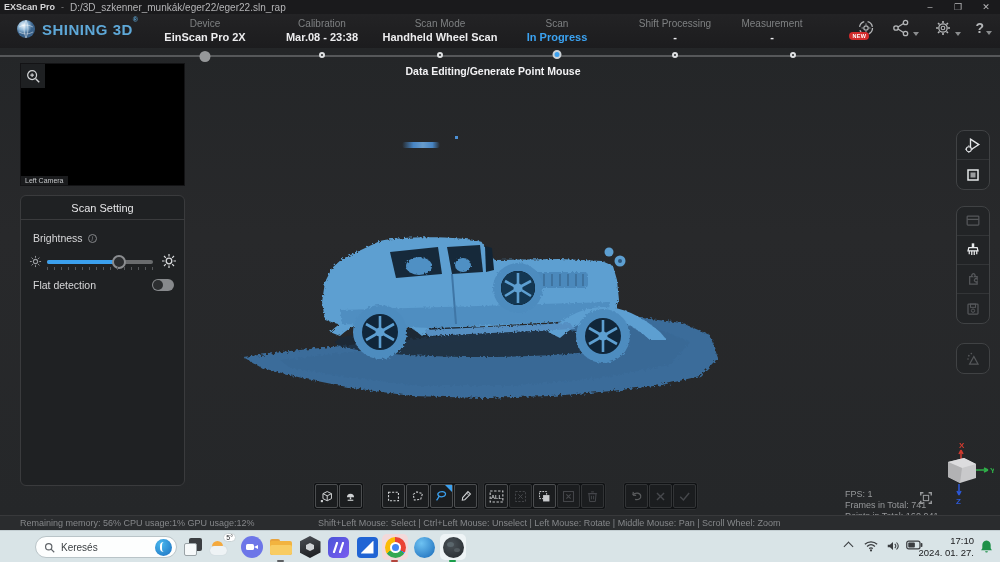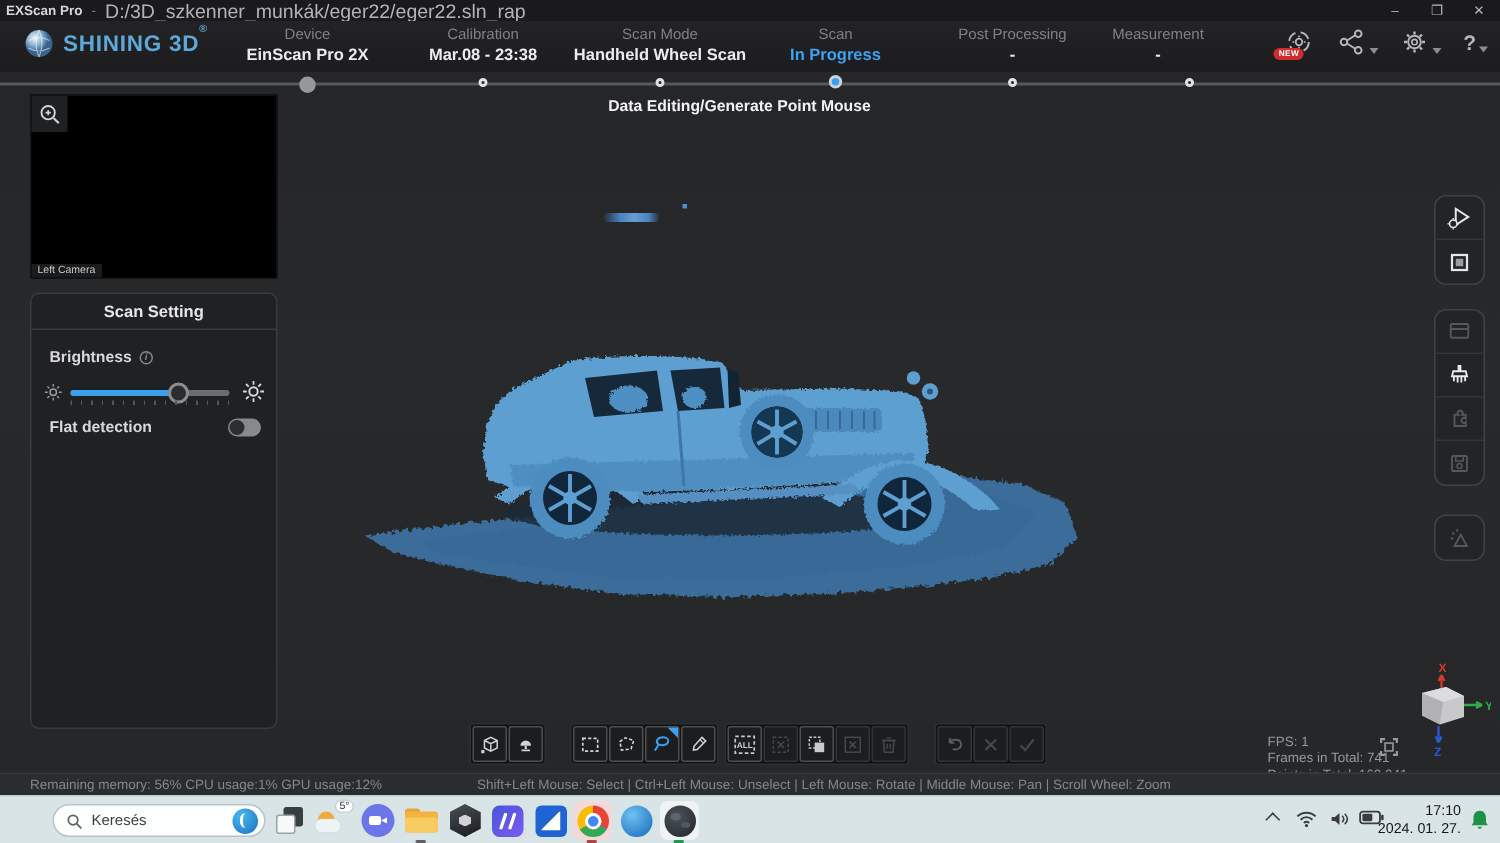--- a/index.html
+++ b/index.html
@@ -3,21 +3,21 @@
 <meta charset="utf-8">
 <style>
   * { margin:0; padding:0; box-sizing:border-box; }
   html,body { width:1000px; height:562px; overflow:hidden; background:#000; }
   .screen { position:relative; width:1000px; height:562px; font-family:"Liberation Sans", sans-serif; overflow:hidden;padding-left:34px; }
 
   
   .titlebar { position:absolute; left:0; top:0; width:1000px; height:14px; background:#1a1a1c; display:flex; align-items:center; padding-left:4px; }
   .tb-app { font-size:9px; font-weight:bold; color:#d6d6d8; }
   .tb-dash { font-size:9px; color:#808082; margin:0 6px; }
-  .tb-path { font-size:13px; color:#b4b4b6;text-align:center; }
+  .tb-path { font-size:10px; color:#b4b4b6;text-align:center; }
   .tb-controls { position:absolute; right:0; top:0; height:14px; display:flex; }
   .tb-btn { width:28px; height:14px; display:flex; align-items:center; justify-content:center; color:#b8b8ba; font-size:9px; cursor:default; }
 
   
   .header { position:absolute; left:0; top:14px; width:1000px; height:34px; background:linear-gradient(180deg,#232325,#1c1c1e); }
   .logo { position:absolute; left:16px; top:5px; display:flex; align-items:center; gap:6px; }
   .logo-text { font-size:15px; font-weight:bold; color:#5ea8d8; letter-spacing:0.5px; }
   .logo-reg { font-size:7px; color:#5ea8d8; vertical-align:top; position:relative; top:-5px; }
   .step { position:absolute; top:0; transform:translateX(-50%); text-align:center; width:160px; }
   .step-label { font-size:10px; color:#7e8082; margin-top:4px; }
@@ -37,21 +37,21 @@
   .dot-hollow { width:6px; height:6px; top:4px; background:#232527; border:2.5px solid #dfe1e3; }
   .dot-active { width:9px; height:9px; top:2px; background:#3ba0ee; border:2.5px solid #ccd2d6; }
   .stage-label { position:absolute; left:493px; top:17px; transform:translateX(-50%); font-size:10.5px; font-weight:bold; color:#f2f2f4; white-space:nowrap; }
 
   
   .cam { position:absolute; left:20px; top:15px; width:165px; height:123px; background:#000; border:1px solid #131315; }
   .cam-zoom { position:absolute; left:0; top:0; width:24px; height:24px; background:#1e2022; display:flex; align-items:center; justify-content:center; }
   .cam-label { position:absolute; left:0; bottom:0; background:rgba(30,32,34,0.85); color:#c6c8ca; font-size:7px; padding:1px 4px; }
 
   
-  .panel { position:absolute; left:20px; top:147px; width:165px; height:291px; background:#1f2123; border:1px solid #3a3b3d; border-radius:6px;font-weight:bold; }
+  .panel { position:absolute; left:20px; top:147px; width:165px; height:291px; background:#1f2123; border:1px solid #3a3b3d; border-radius:6px; }
   .panel-hd { height:24px; border-bottom:1px solid #3a3b3d; display:flex; align-items:center; justify-content:center; font-size:11px; color:#e6e6e8; }
   .bright-row { position:absolute; left:12px; top:36px; display:flex; align-items:center; gap:5px; }
   .bright-label { font-size:10.5px; color:#d8d8da; }
   .info-circ { width:9px; height:9px; border:1px solid #85878a; border-radius:50%; color:#85878a; font-size:6.5px; display:flex; align-items:center; justify-content:center; font-style:italic; }
   .slider-zone { position:absolute; left:0; top:55px; width:165px; height:22px; }
   .track { position:absolute; left:26px; top:9px; width:106px; height:4px; border-radius:2px; background:#6a6c6e; }
   .track-fill { position:absolute; left:0; top:0; height:4px; border-radius:2px; background:#3ba0ee; }
   .thumb { position:absolute; top:-5px; width:14px; height:14px; border-radius:50%; background:#2b2d2f; border:2px solid #8b8d90; }
   .ticks { position:absolute; left:26px; top:16px; width:106px; height:3px; background:repeating-linear-gradient(90deg,#55575a 0 1px,transparent 1px 7px); }
   .flat-row { position:absolute; left:12px; top:83px; width:141px; display:flex; align-items:center; justify-content:space-between; }
@@ -148,21 +148,21 @@
     </div>
     <div class="step" style="left:440px">
       <div class="step-label">Scan Mode</div>
       <div class="step-value">Handheld Wheel Scan</div>
     </div>
     <div class="step" style="left:557px">
       <div class="step-label">Scan</div>
       <div class="step-value active">In Progress</div>
     </div>
     <div class="step" style="left:675px">
-      <div class="step-label">Post Processing</div>
+      <div class="step-label">Shift Processing</div>
       <div class="step-value">-</div>
     </div>
     <div class="step" style="left:772px">
       <div class="step-label">Measurement</div>
       <div class="step-value">-</div>
     </div>
 
     <div class="hdr-icons">
       <div class="hdr-ic">
         <svg width="22" height="20" viewBox="0 0 22 20">

